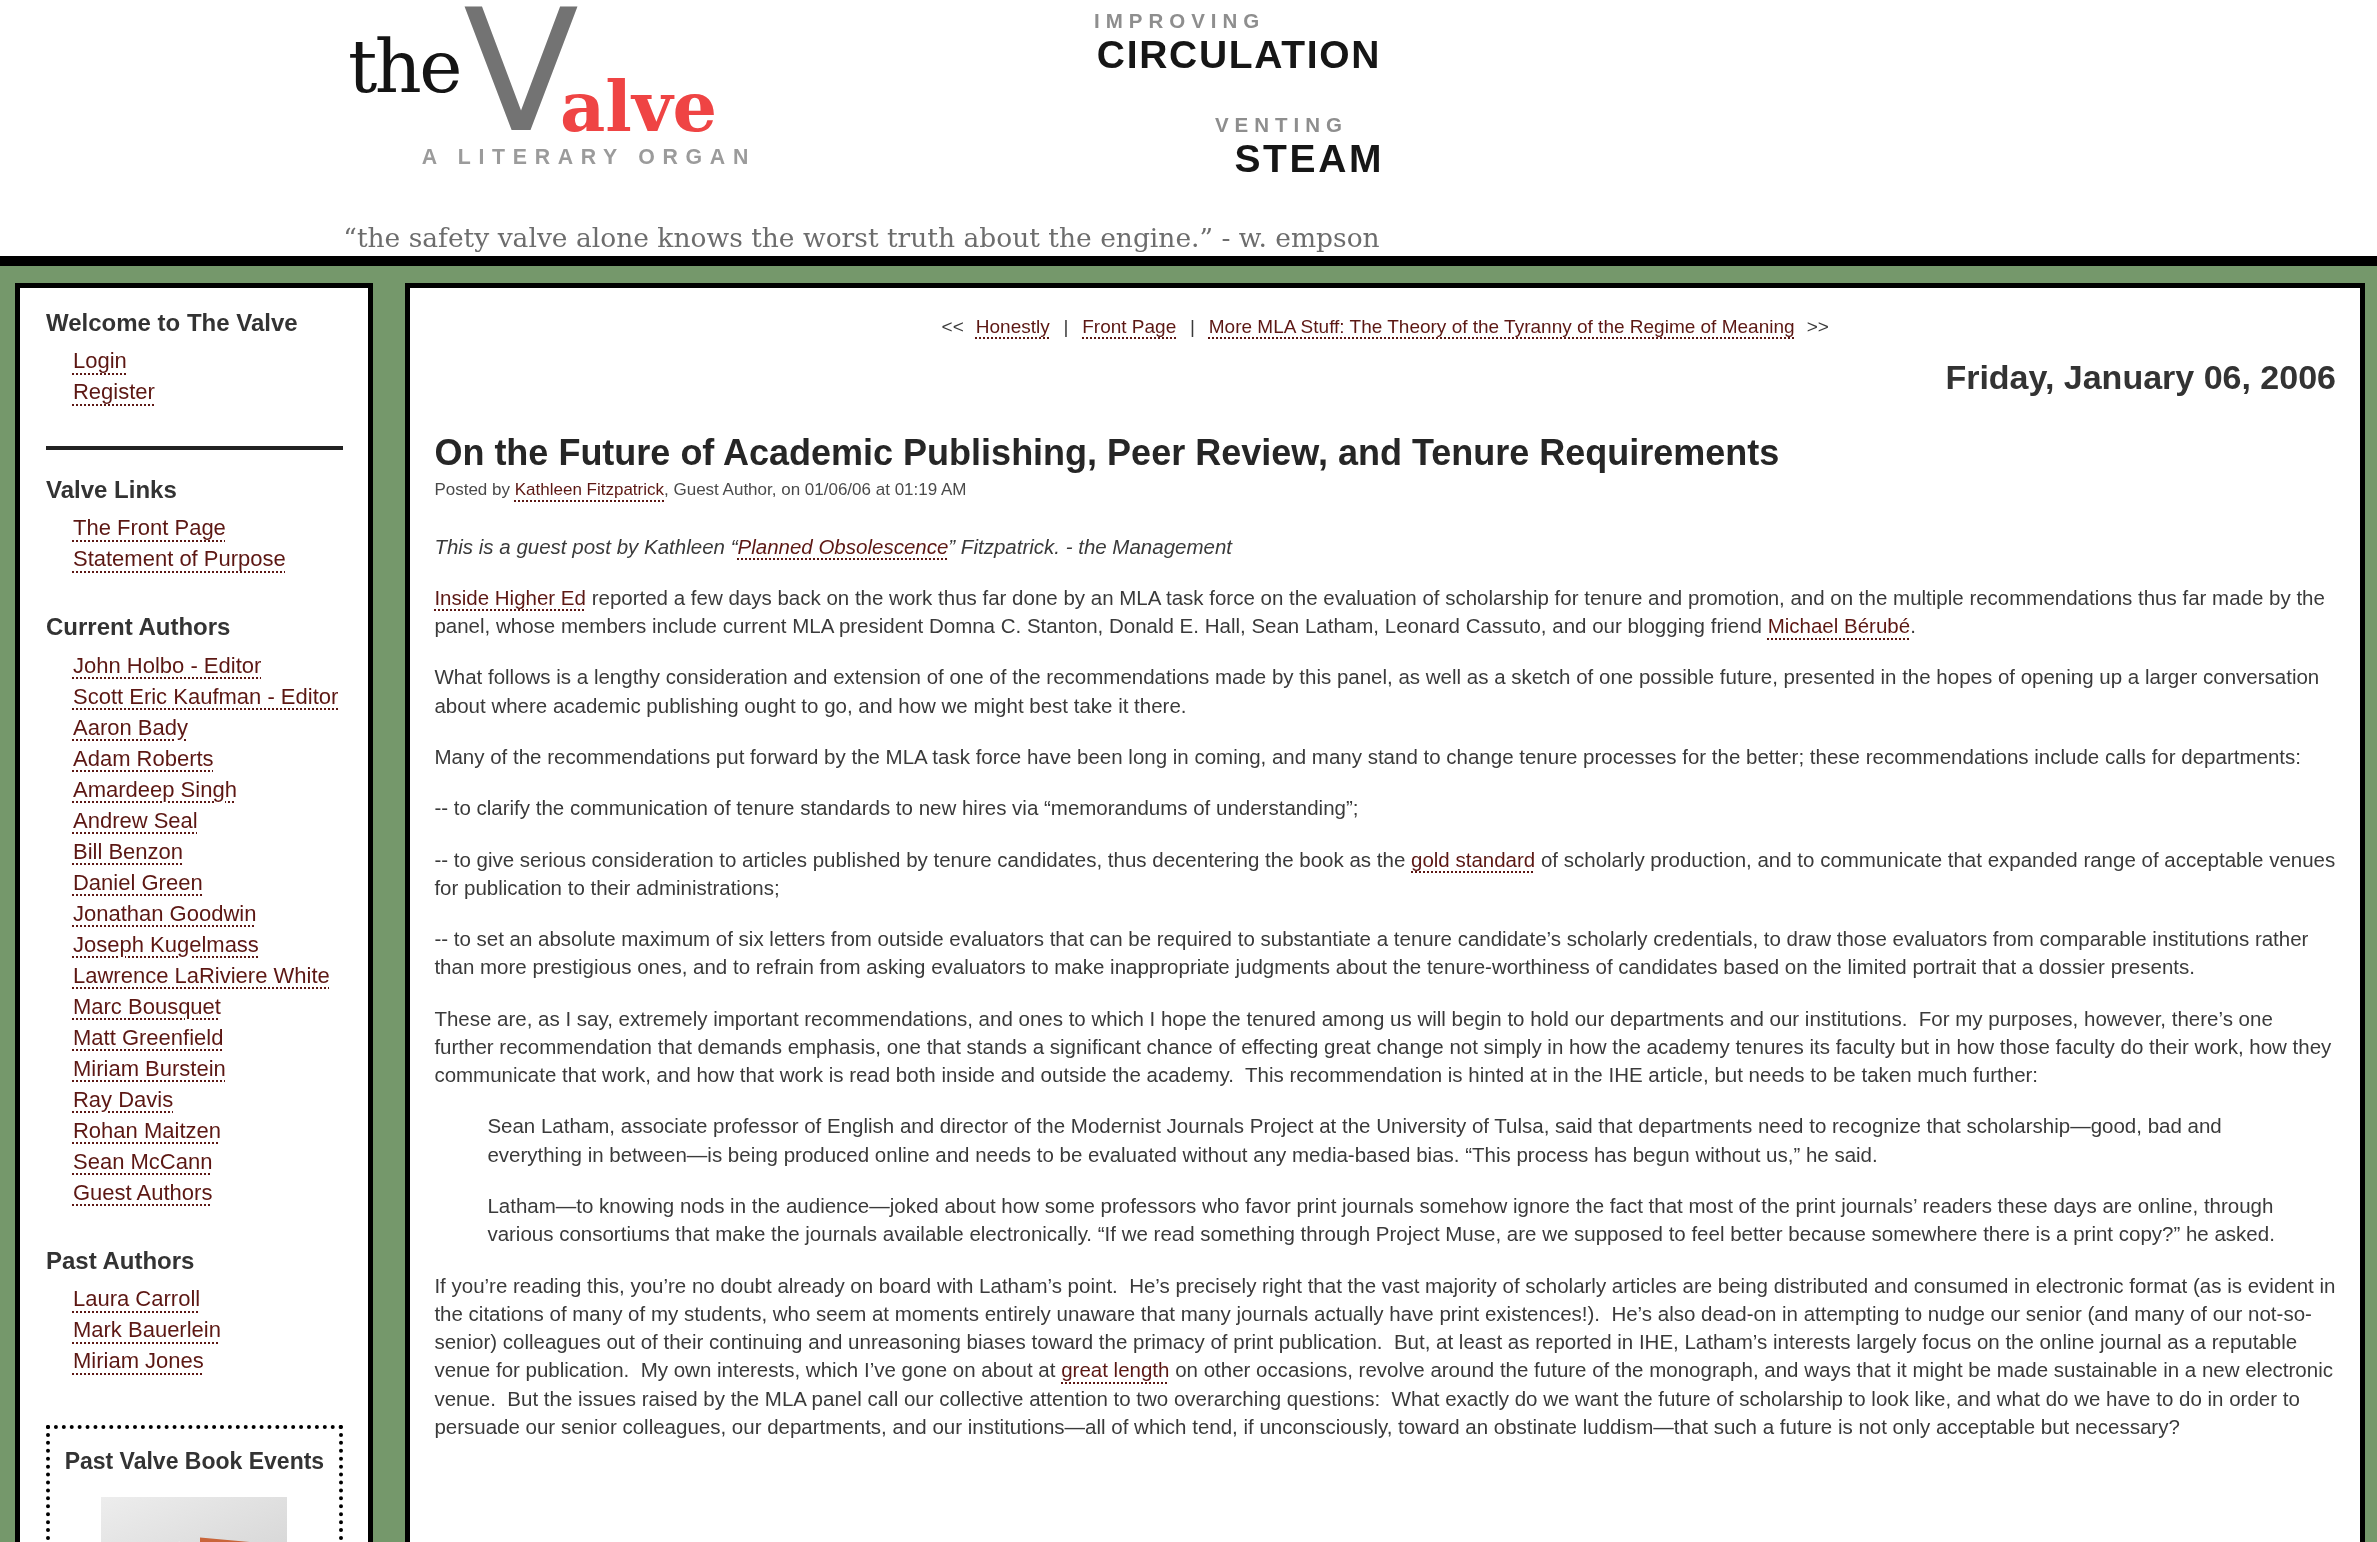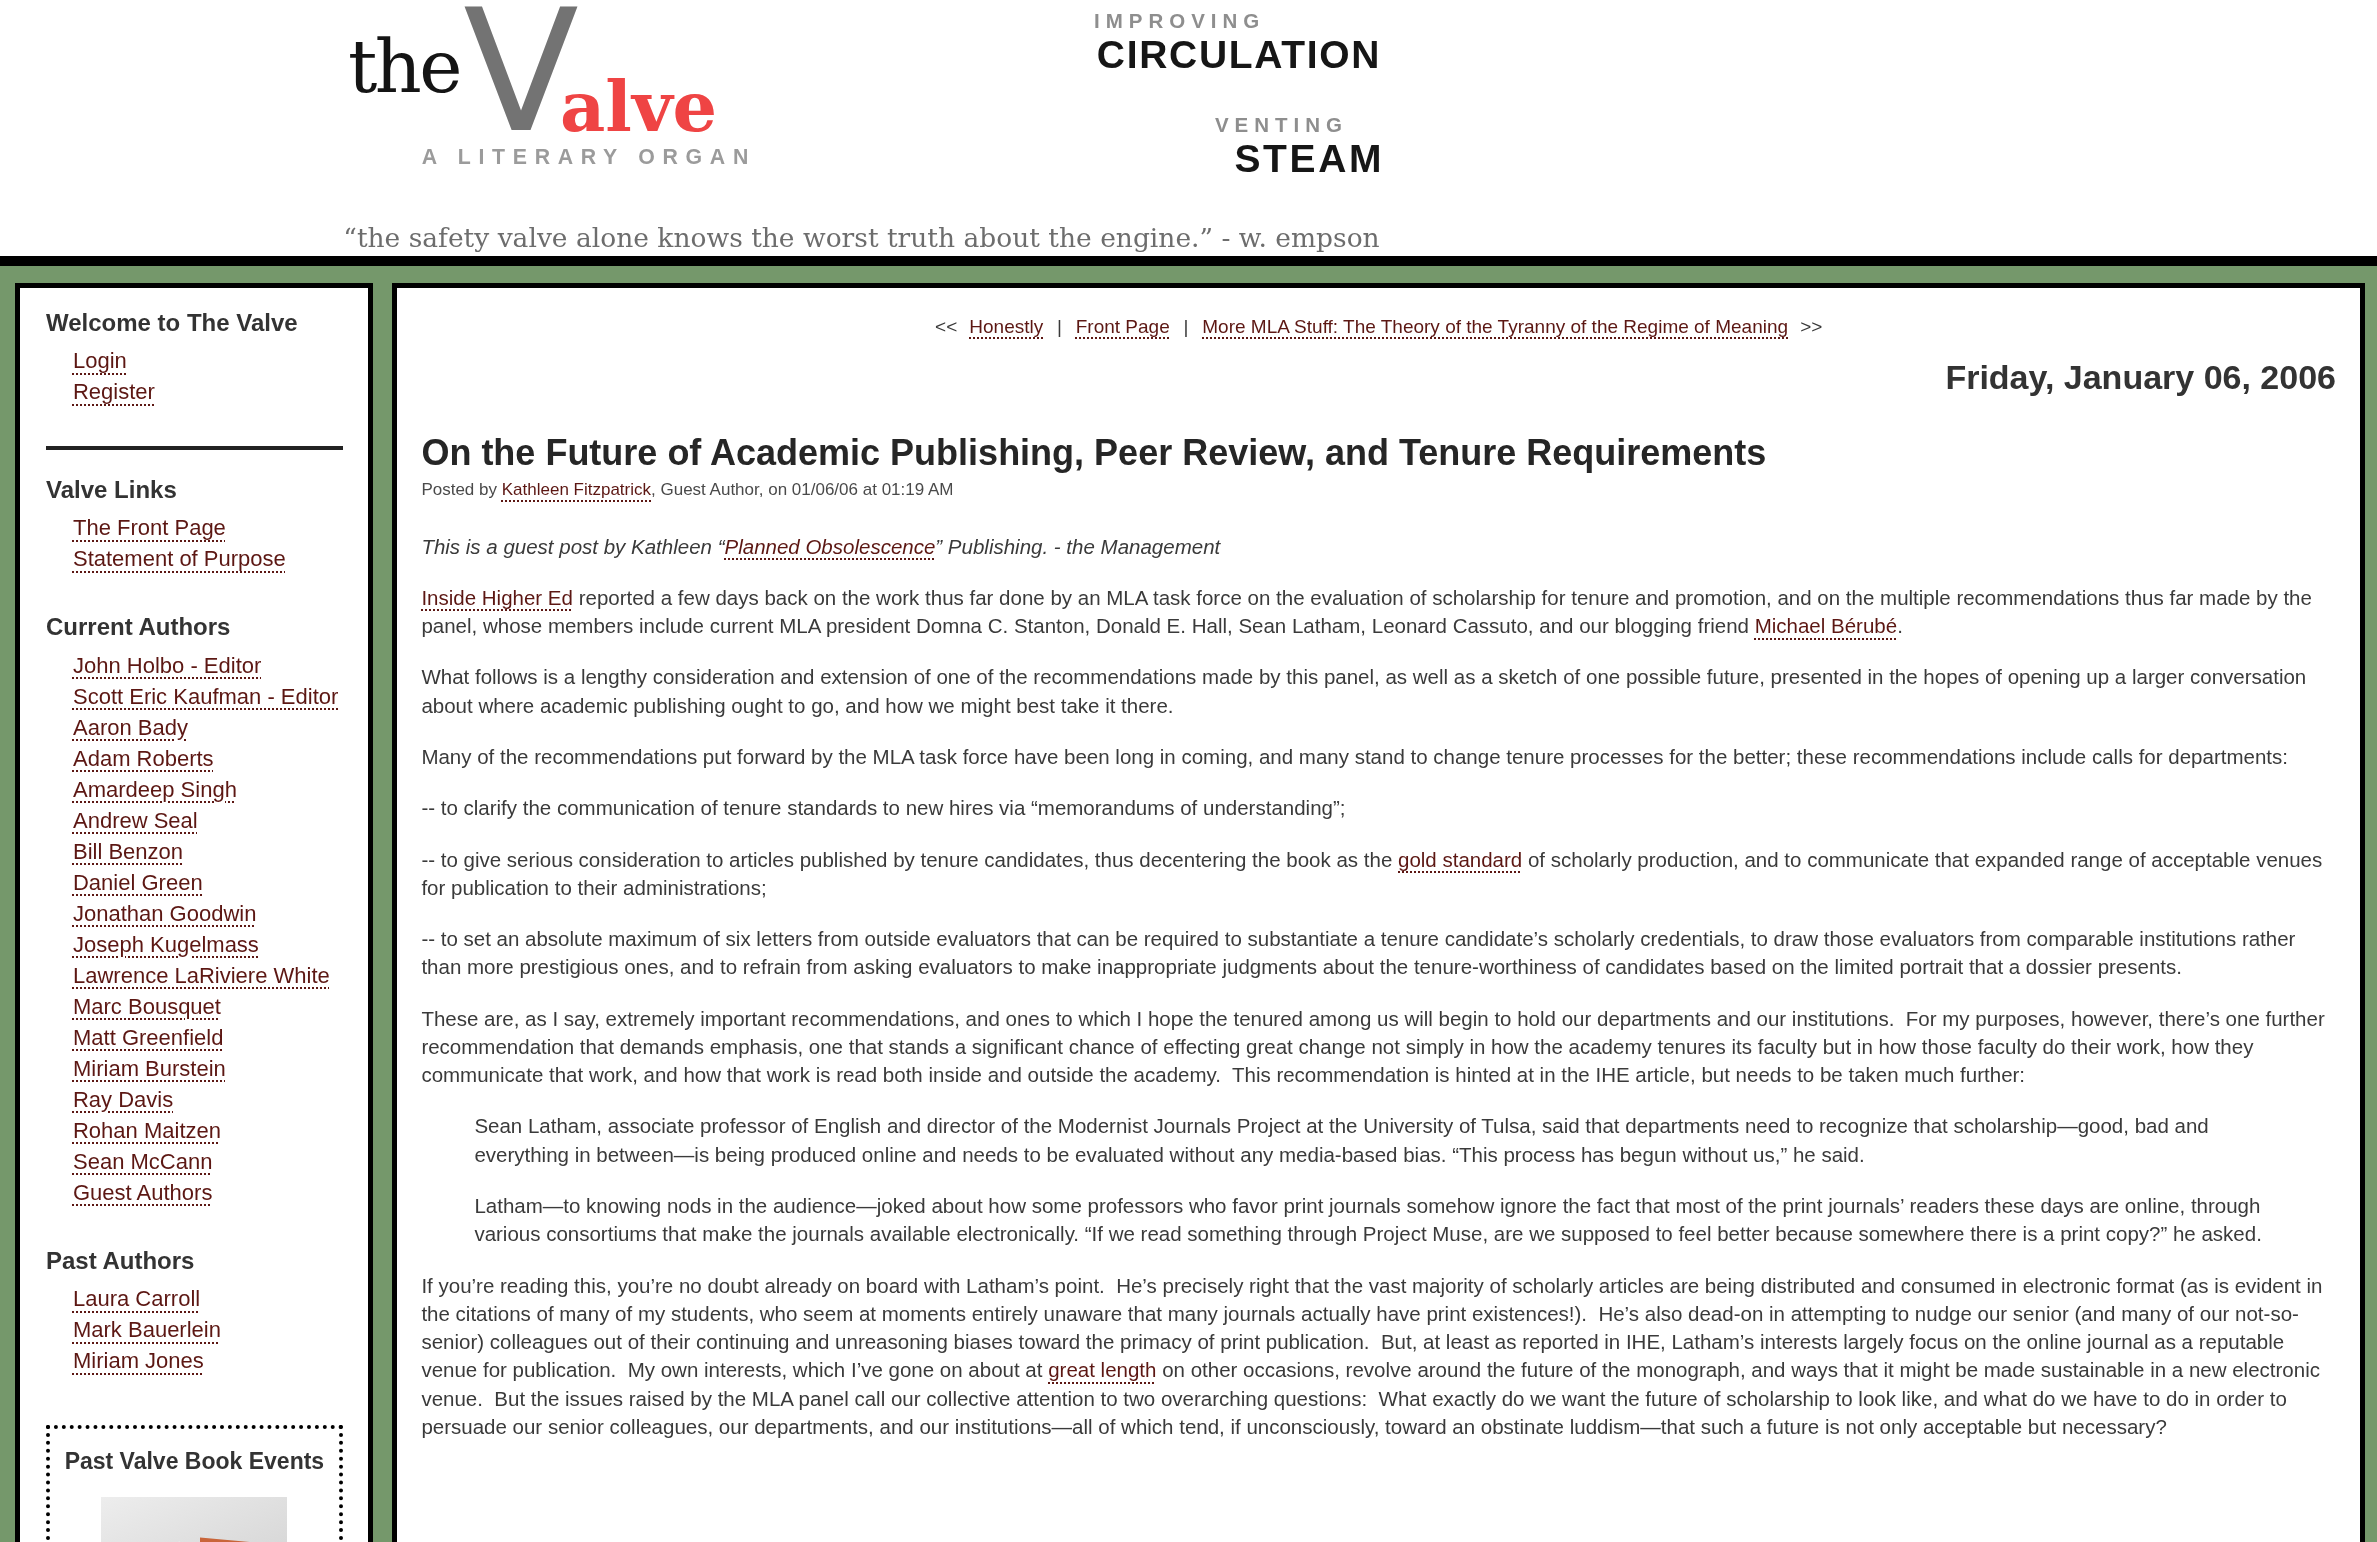--- a/index.html
+++ b/index.html
@@ -20,21 +20,21 @@
   .h-circ { font-size:39px; font-weight:bold; letter-spacing:1.7px; color:#161616; text-align:center; }
   .h-vent { font-size:20.5px; font-weight:bold; letter-spacing:6px; color:#8e8e8e; margin-top:36px; text-align:center; padding-left:85px; }
   .h-steam{ font-size:39px; font-weight:bold; letter-spacing:2.6px; color:#161616; text-align:right; }
 
   .tagline { position:absolute; bottom:3.4px; left:341px; width:1041px; text-align:center;
              font-family:"DejaVu Serif", serif; font-size:26.5px; color:#6d6d6d; }
 
   .black-bar { height:10.2px; background:#000; }
 
   
-  .content { display:flex; gap:19px; background:#75986B; padding:17px 12px 0 15.4px;
+  .content { display:flex; gap:32px; background:#75986B; padding:17px 12px 0 15.4px;
              height:1277px; overflow:hidden; align-items:flex-start; }
 
   .side-box { flex:0 0 auto; width:358px; border:5.1px solid #000; background:#fff;
               padding:20.5px 25.6px; min-height:1365px; font-size:22px; }
   .side-sec { margin-bottom:39px; }
   .side-h { font-weight:bold; font-size:24px; color:#333; margin-bottom:8.5px; }
   .side-link { display:block; line-height:31px; width:max-content; max-width:100%;margin-left:27px; }
   .side-rule { border:none; border-top:4.3px solid #222; margin:22px 0 25.6px; }
 
   .lnk, .side-link { color:#5C1713; cursor:pointer;
@@ -154,21 +154,21 @@
       <span class="sep">|</span>
       <a class="lnk">More MLA Stuff: The Theory of the Tyranny of the Regime of Meaning</a>
       <span class="arr">&gt;&gt;</span>
     </div>
 
     <div class="date-h">Friday, January 06, 2006</div>
 
     <div class="post-title">On the Future of Academic Publishing, Peer Review, and Tenure Requirements</div>
     <div class="byline"><span>Posted by </span><a class="lnk">Kathleen Fitzpatrick</a><span>, Guest Author, on 01/06/06 at 01:19 AM</span></div>
 
-    <div class="guest-note"><span>This is a guest post by Kathleen “</span><a class="lnk">Planned Obsolescence</a><span>” Publishing. - the Management</span></div>
+    <div class="guest-note"><span>This is a guest post by Kathleen “</span><a class="lnk">Planned Obsolescence</a><span>” Fitzpatrick. - the Management</span></div>
 
     <div id="post-body">
         <p class="para"><a class="lnk">Inside Higher Ed</a><span> reported a few days back on the work thus far done by an MLA task force on the evaluation of scholarship for tenure and promotion, and on the multiple recommendations thus far made by the panel, whose members include current MLA president Domna C. Stanton, Donald E. Hall, Sean Latham, Leonard Cassuto, and our blogging friend </span><a class="lnk">Michael Bérubé</a><span>.</span></p>
         <p class="para"><span>What follows is a lengthy consideration and extension of one of the recommendations made by this panel, as well as a sketch of one possible future, presented in the hopes of opening up a larger conversation about where academic publishing ought to go, and how we might best take it there.</span></p>
         <p class="para"><span>Many of the recommendations put forward by the MLA task force have been long in coming, and many stand to change tenure processes for the better; these recommendations include calls for departments:</span></p>
         <p class="para"><span>-- to clarify the communication of tenure standards to new hires via “memorandums of understanding”;</span></p>
         <p class="para"><span>-- to give serious consideration to articles published by tenure candidates, thus decentering the book as the </span><a class="lnk">gold standard</a><span> of scholarly production, and to communicate that expanded range of acceptable venues for publication to their administrations;</span></p>
         <p class="para"><span>-- to set an absolute maximum of six letters from outside evaluators that can be required to substantiate a tenure candidate’s scholarly credentials, to draw those evaluators from comparable institutions rather than more prestigious ones, and to refrain from asking evaluators to make inappropriate judgments about the tenure-worthiness of candidates based on the limited portrait that a dossier presents.</span></p>
         <p class="para"><span>These are, as I say, extremely important recommendations, and ones to which I hope the tenured among us will begin to hold our departments and our institutions.  For my purposes, however, there’s one further recommendation that demands emphasis, one that stands a significant chance of effecting great change not simply in how the academy tenures its faculty but in how those faculty do their work, how they communicate that work, and how that work is read both inside and outside the academy.  This recommendation is hinted at in the IHE article, but needs to be taken much further:</span></p>
         <blockquote class="quote"><span>Sean Latham, associate professor of English and director of the Modernist Journals Project at the University of Tulsa, said that departments need to recognize that scholarship—good, bad and everything in between—is being produced online and needs to be evaluated without any media-based bias. “This process has begun without us,” he said.</span></blockquote>

